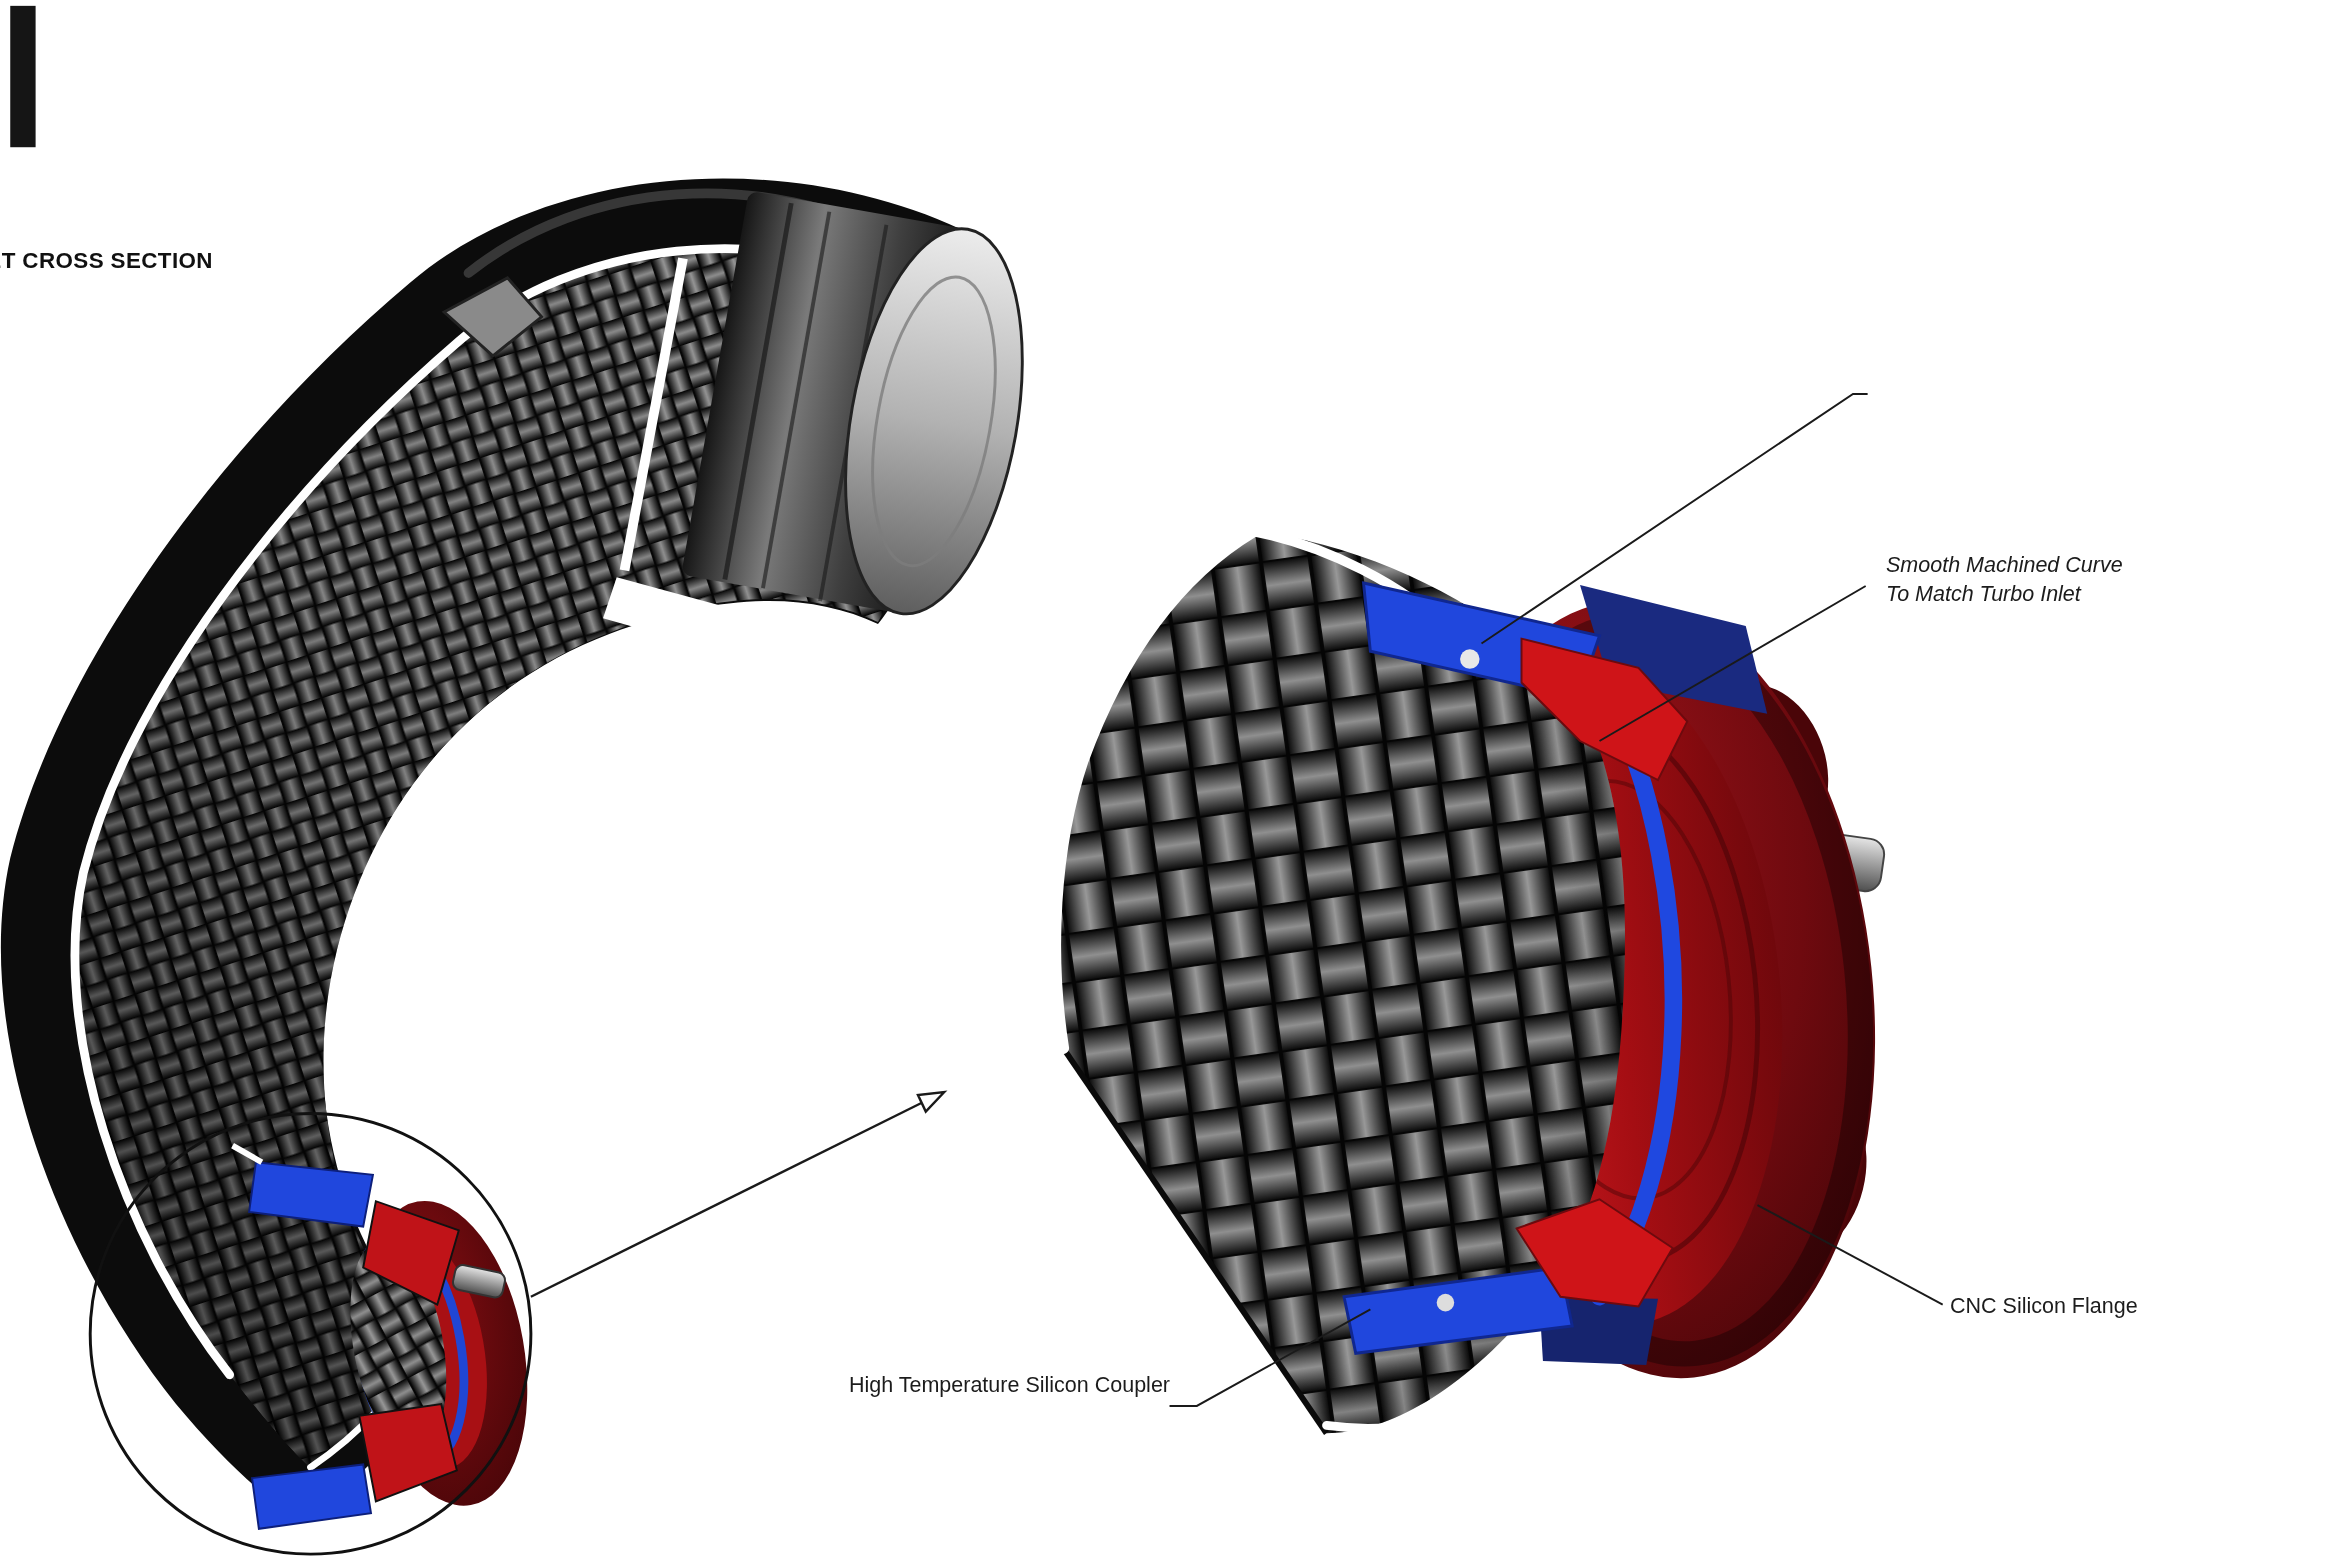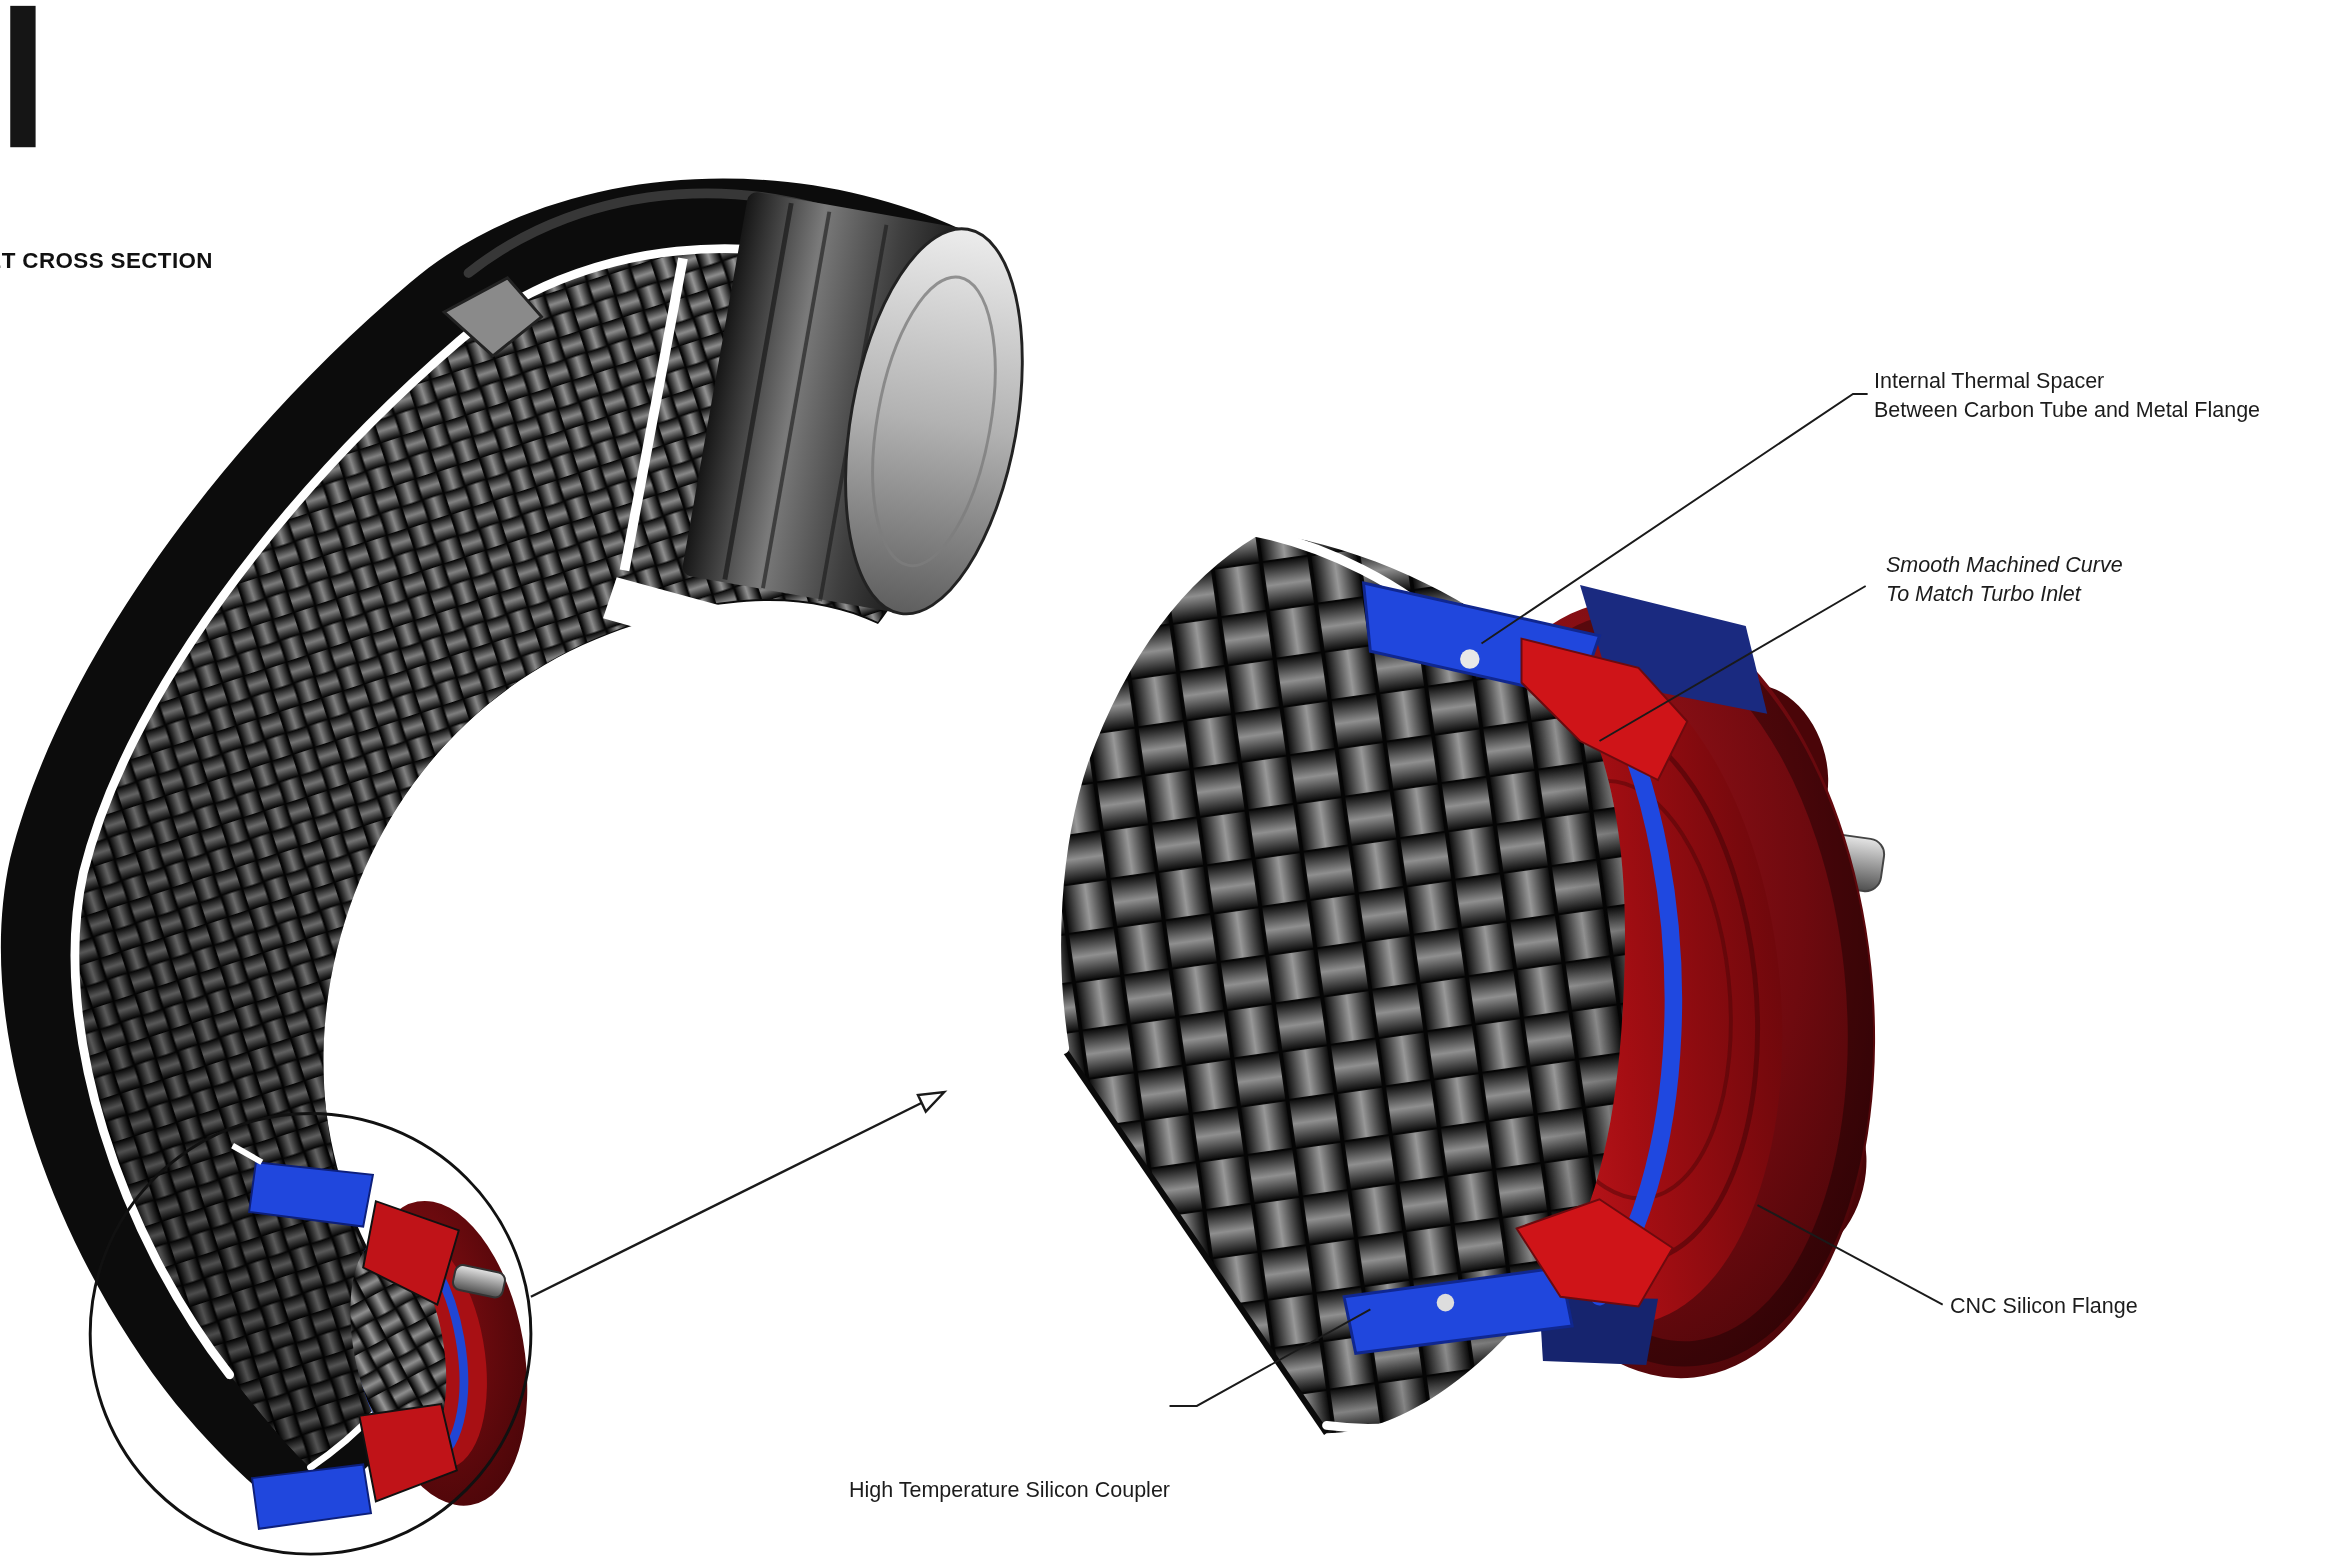--- a/index.html
+++ b/index.html
@@ -236,28 +236,24 @@
   <g stroke="#1a1a1a" stroke-width="2" fill="none">
     <path d="M 1915 404 L 1900 404 L 1519 660"></path>
     <path d="M 1913 601 L 1640 760"></path>
     <path d="M 1992 1338 L 1802 1236"></path>
     <path d="M 1199 1442 L 1227 1442 L 1405 1343"></path>
   </g>
 </svg>
 
 <div class="label title" style="left:-13.7px; top:246px;">ET CROSS SECTION</div>
 
-<div class="label" style="left:1874px; top:367px;">
-  <div>Internal Thermal Spacer</div>
-  <div>Between Carbon Tube and Metal Flange</div>
-</div>
 
 <div class="label" style="left:1886px; top:551px;font-style:italic;">
   <div>Smooth Machined Curve</div>
   <div>To Match Turbo Inlet</div>
 </div>
 
 <div class="label" style="left:1950px; top:1292px;">CNC Silicon Flange</div>
 
-<div class="label right" style="left:741px; top:1476px; width:429px;">High Temperature Silicon Coupler</div>
+<div class="label right" style="left:741px; top:1371px; width:429px;">High Temperature Silicon Coupler</div>
 
 </div>
 
 
 </body></html>

